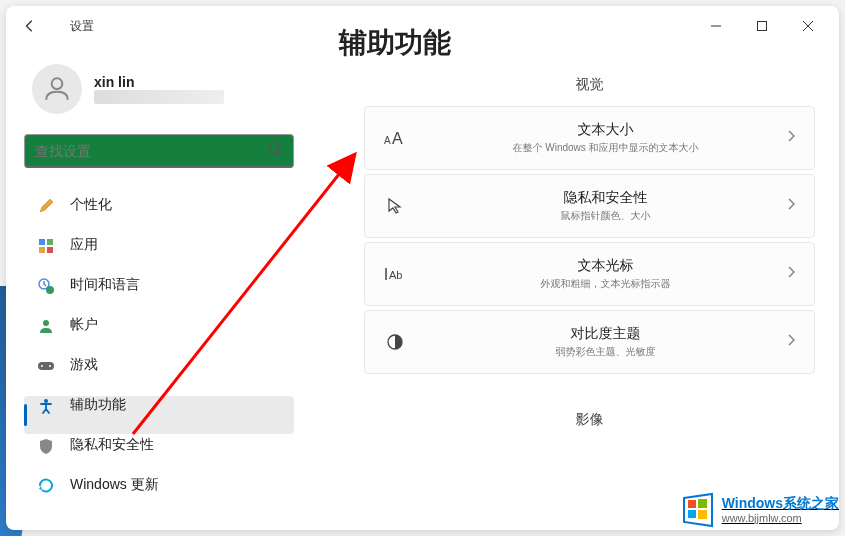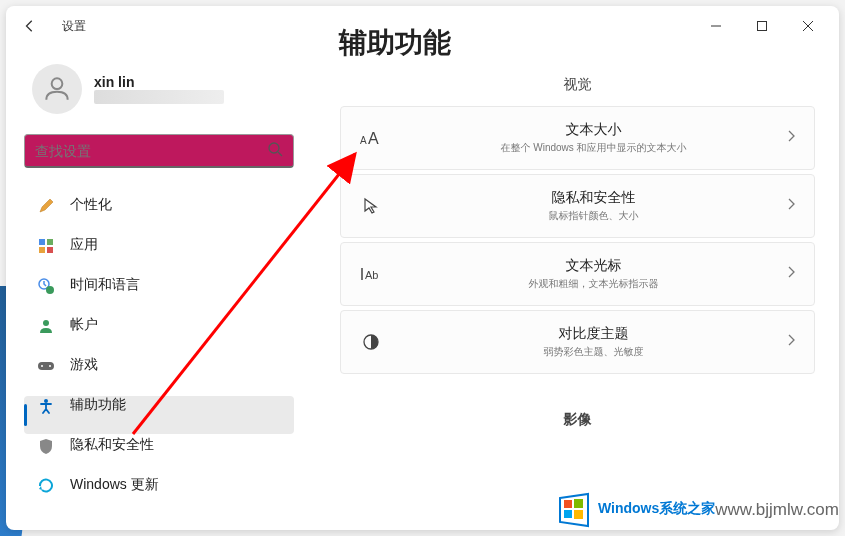--- a/index.html
+++ b/index.html
@@ -2,62 +2,62 @@
 <html><head>
   <meta charset="utf-8">
   <style>
     * { margin: 0; padding: 0; box-sizing: border-box; font-family: "Segoe UI", "Microsoft YaHei", sans-serif; }
     body { background: #f3f3f3; width: 845px; height: 536px; overflow: hidden; position: relative; }
     
     .window { background: #fff; width: 833px; height: 524px; margin: 6px; border-radius: 8px; box-shadow: 0 2px 8px rgba(0,0,0,0.15); position: relative; overflow: hidden; }
     
     .titlebar { display: flex; align-items: center; height: 40px; padding: 0 8px; }
     .back-btn { width: 32px; height: 32px; display: flex; align-items: center; justify-content: center; cursor: pointer; border-radius: 4px; }
-    .app-title { font-size: 12px; margin-left: 16px; color: #333; }
+    .app-title { font-size: 12px; margin-left: 24px; color: #333; }
     .window-controls { margin-left: auto; display: flex; }
     .wc-btn { width: 46px; height: 32px; display: flex; align-items: center; justify-content: center; cursor: pointer; }
     
     .page-title { position: absolute; left: 333px; top: 18px; font-size: 28px; font-weight: 600; color: #222; }
     
-    .content { display: flex; height: calc(100% - 40px); }
+    .content { display: flex; height: calc(100% - 40px); gap: 24px; }
     
     .sidebar { width: 300px; padding: 18px 12px 0 18px; }
     .user-block { display: flex; align-items: center; margin-bottom: 20px; padding-left: 8px; }
     .avatar { width: 50px; height: 50px; border-radius: 50%; background: #e8e8e8; display: flex; align-items: center; justify-content: center; margin-right: 12px; }
     .user-name { font-size: 14px; font-weight: 600; color: #222; }
     .user-email { font-size: 12px; color: #888; background: linear-gradient(90deg, #ddd, #eee); height: 14px; width: 130px; border-radius: 2px; }
     
-    .search-box { display: flex; align-items: center; border: 1px solid #999; border-bottom: 2px solid #666; border-radius: 4px; height: 34px; padding: 0 10px; margin-bottom: 28px; background: #be185d; }
+    .search-box { display: flex; align-items: center; border: 1px solid #999; border-bottom: 2px solid #666; border-radius: 4px; height: 34px; padding: 0 10px; margin-bottom: 28px; background: #15803d; }
     .search-input { flex: 1; border: none; outline: none; font-size: 14px; background: transparent; }
     .search-icon { color: #555; }
     
     .nav-list { list-style: none; }
     .nav-item { display: flex; align-items: flex-start; height: 38px; padding: 0 12px; border-radius: 4px; cursor: pointer; font-size: 14px; color: #222; margin-bottom: 2px; position: relative; }
     .nav-item.active { background: #eaeaea; }
     .nav-item.active::before { content: ''; position: absolute; left: 0; top: 8px; bottom: 8px; width: 3px; background: #0067c0; border-radius: 2px; }
     .nav-icon { width: 20px; height: 20px; margin-right: 14px; display: flex; align-items: center; justify-content: center; }
     
     .main { flex: 1; padding: 30px 24px 0 34px; overflow-y: auto; text-align: center; }
     .section-label { font-size: 14px; color: #444; margin-bottom: 12px; font-weight: 400; }
-    .section-label.mt { margin-top: 37px; font-weight: bold; }
+    .section-label.mt { margin-top: 37px; }
     
     .setting-card { display: flex; align-items: center; background: #fcfcfc; border: 1px solid #e8e8e8; border-radius: 4px; padding: 14px 18px; margin-bottom: 4px; cursor: pointer; }
     .card-icon { width: 24px; height: 24px; margin-right: 18px; display: flex; align-items: center; justify-content: center; color: #444; }
     .card-text { flex: 1; }
     .card-title { font-size: 14px; color: #222; }
     .card-sub { font-size: 10px; color: #777; margin-top: 2px; }
     .chevron { color: #777; }
     
     .red-arrow { position: absolute; left: 117px; top: 118px; pointer-events: none; z-index: 10; }
     
     .watermark { position: absolute; right: 6px; bottom: 6px; display: flex; align-items: center; font-size: 13px; z-index: 20; }
     .wm-logo { width: 40px; height: 40px; margin-right: 4px; }
-    .wm-text { display: flex; flex-direction: row; line-height: 1.2; }
+    .wm-text { display: flex; flex-direction: column; line-height: 1.2; text-decoration: underline; }
     .wm-title { color: #0078d4; font-weight: 600; font-size: 14px; }
-    .wm-url { color: #666; font-size: 17px; text-align: right; }
+    .wm-url { color: #666; font-size: 11px; }
     
     .bg-curve { position: absolute; left: -2px; bottom: -30px; width: 28px; height: 280px; background: linear-gradient(135deg, #0a4d8c, #1976d2); border-radius: 0 50% 50% 0 / 0 40% 40% 0; z-index: -1; opacity: 0.9; }
   </style>
 </head>
 <body>
 
 <div class="bg-curve"></div>
 
 <div class="window">
   <div class="titlebar">

